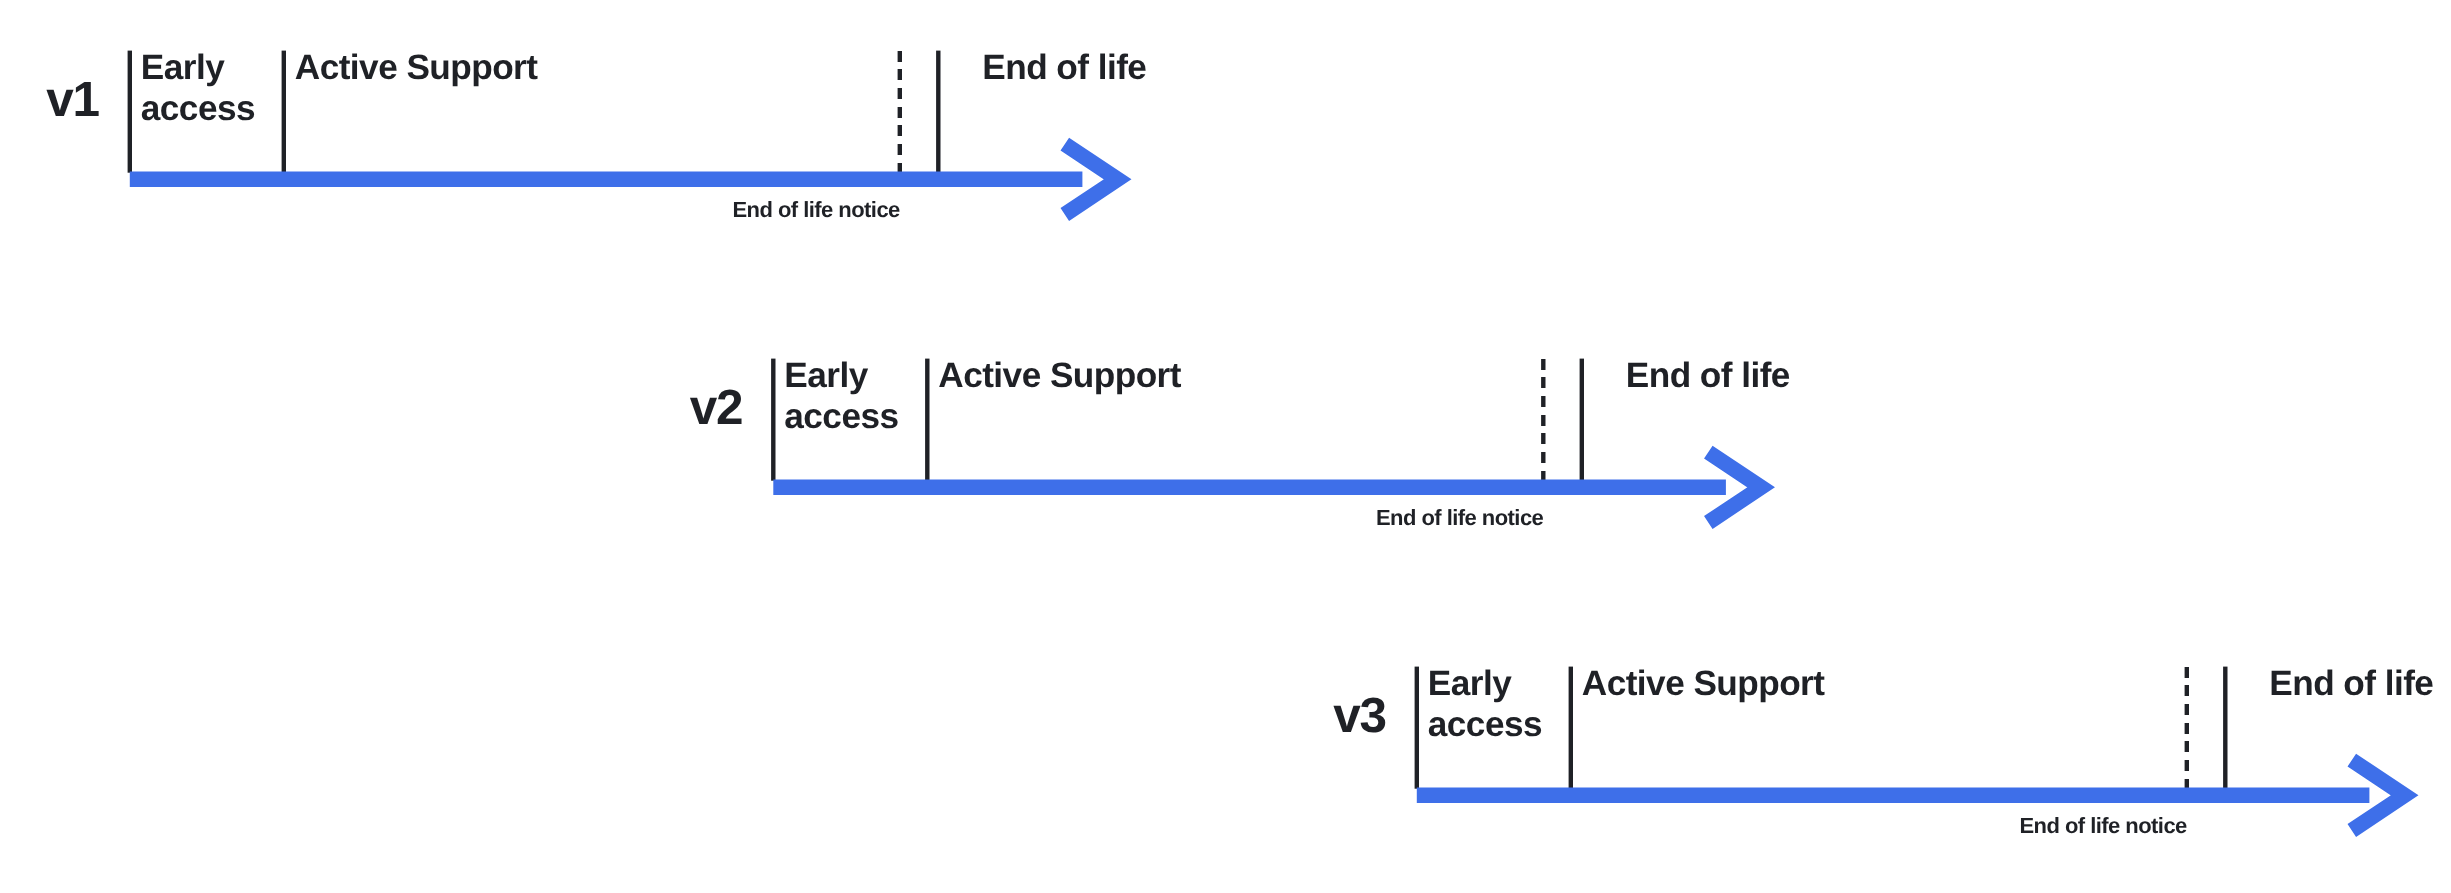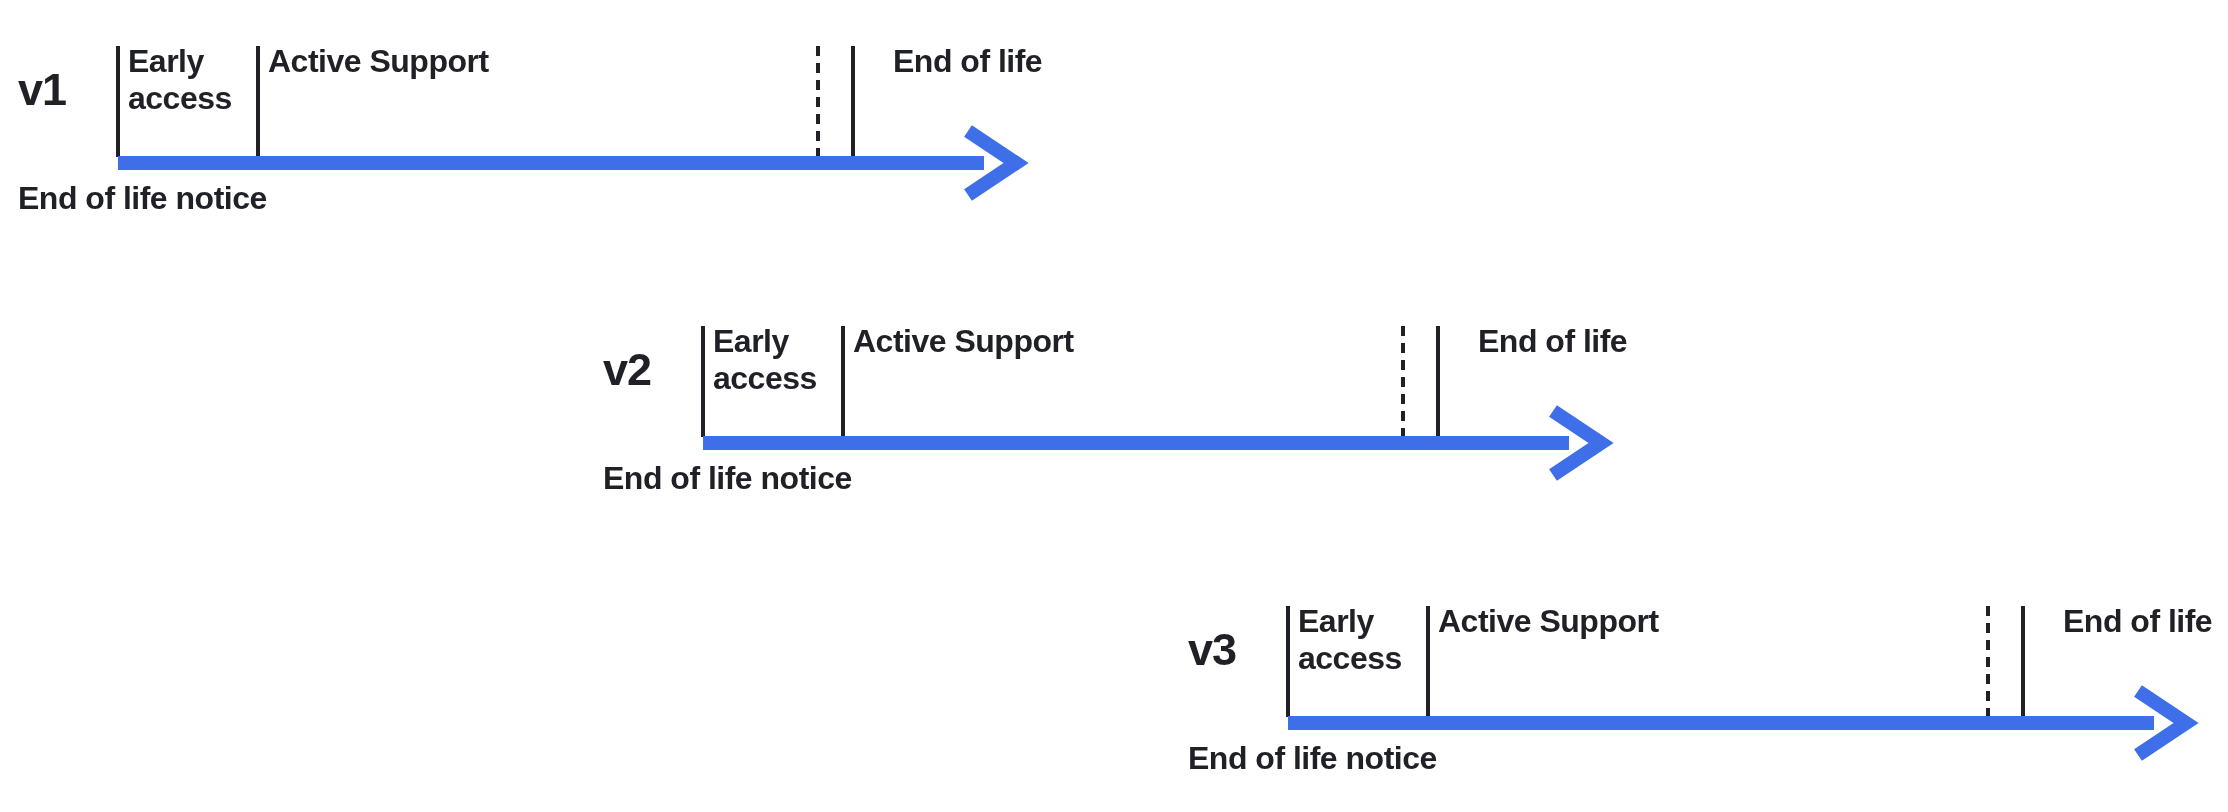--- a/index.html
+++ b/index.html
@@ -27,20 +27,21 @@
   }
   .timeline.v1 { left: 18px;   top: 43px;  }
   .timeline.v2 { left: 603px;  top: 323px; }
   .timeline.v3 { left: 1188px; top: 603px; }
 
   .version {
     position: absolute;
     left: 0;
     top: 22px;
     width: 72px;
+    text-align: right;
     font-size: 45px;
     font-weight: 700;
     letter-spacing: -1px;
     line-height: 1.1;
     color: var(--ink);
   }
   .tick {
     position: absolute;
     top: 3px;
     width: 4px;
@@ -86,21 +87,22 @@
     top: 80px;
     width: 915px;
     height: 85px;
     display: block;
   }
   .eol-notice {
     position: absolute;
     top: 137px;
     left: 0;
     width: 800px;
-    font-size: 32px;
+    text-align: right;
+    font-size: 20px;
     font-weight: 700;
     letter-spacing: -0.5px;
     color: var(--ink);
     white-space: nowrap;
   }
 </style>
 </head>
 <body>
 
 <div class="canvas">

